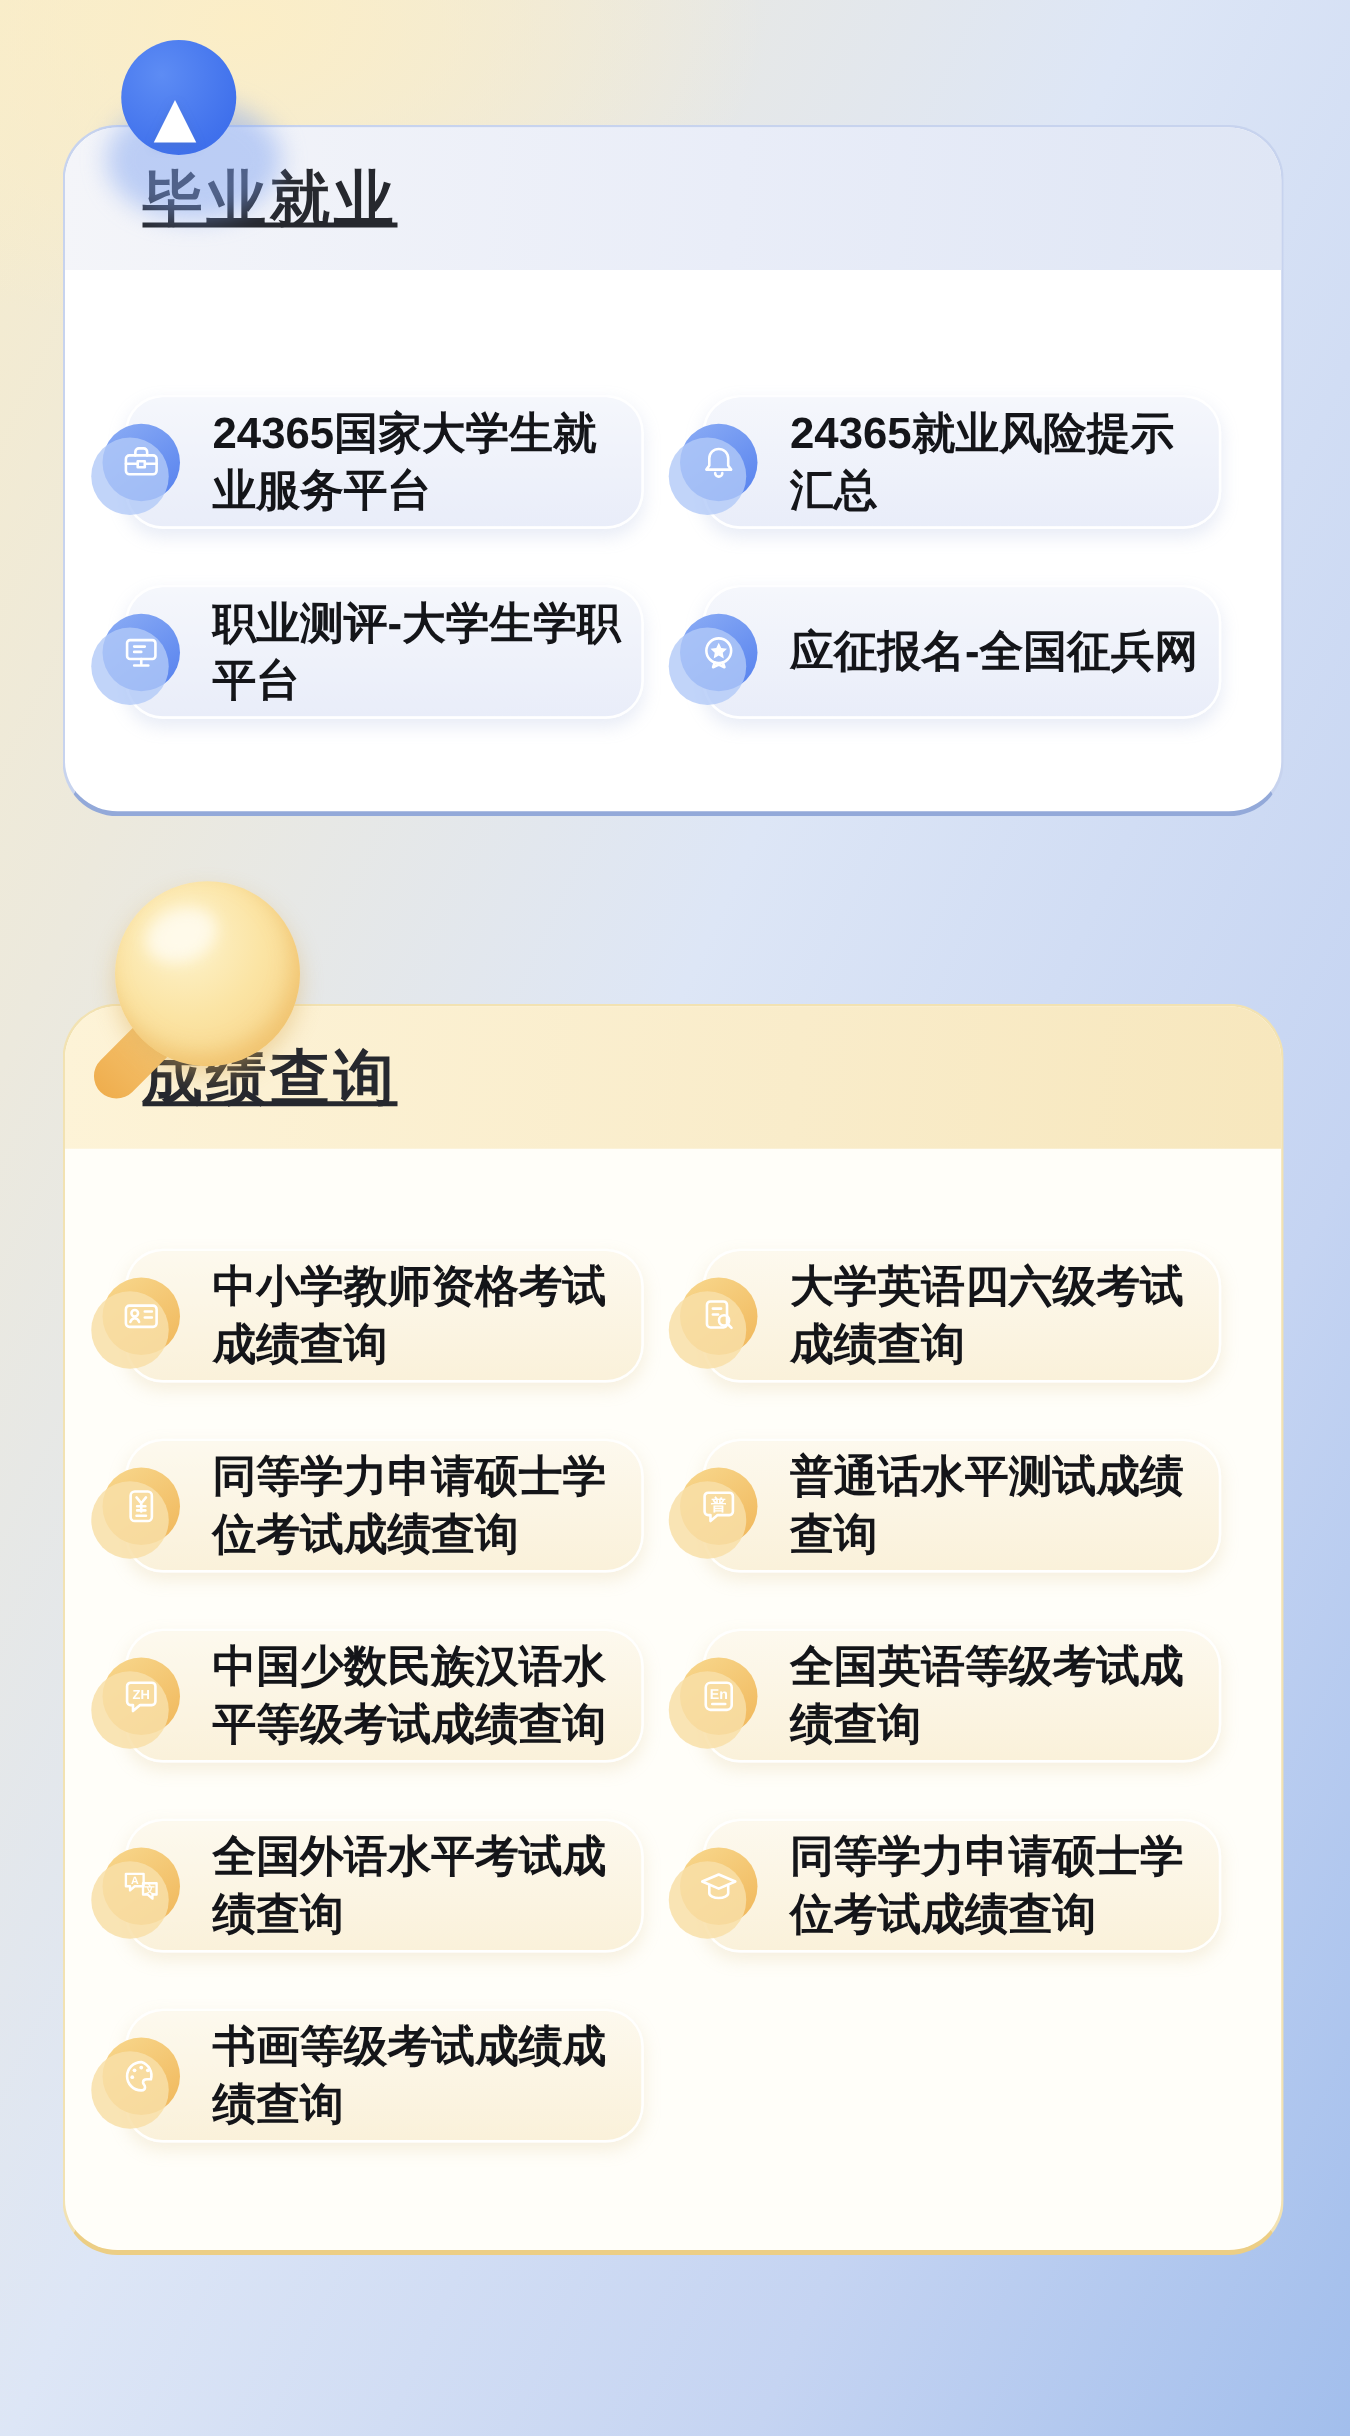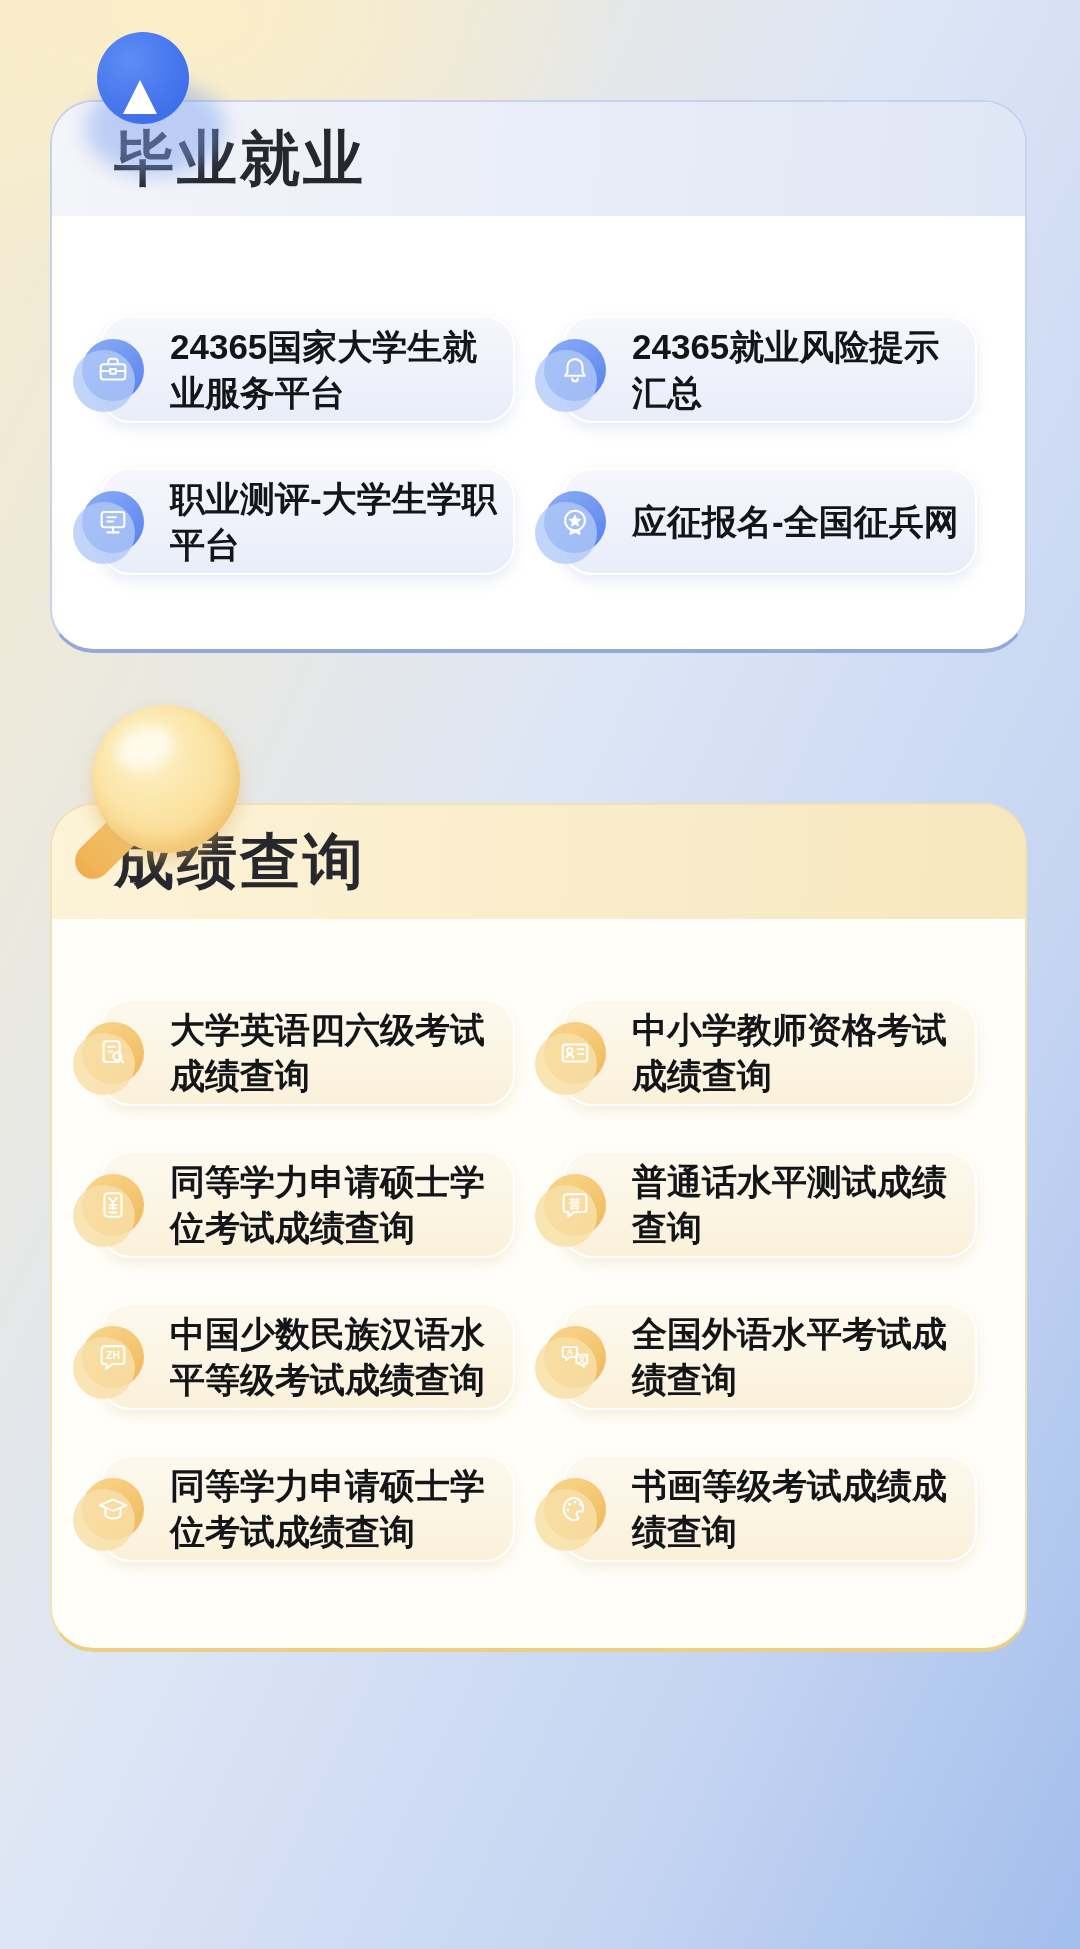--- a/index.html
+++ b/index.html
@@ -34,21 +34,21 @@
   }
   .card-header{
     height:114px;
     border-radius:42px 42px 0 0;
     display:flex;align-items:center;
     padding-left:62px;
   }
   .card-blue .card-header{background:linear-gradient(95deg,#f4f5f9 0%,#e9edf8 55%,#dfe6f5 100%);}
   .card-gold .card-header{background:linear-gradient(95deg,#fdf3d7 0%,#f9ecca 60%,#f7e7bd 100%);}
   .card-title{
-    font-size:60px;font-weight:700;color:#26282e;letter-spacing:3px;
+    font-size:48px;font-weight:700;color:#26282e;letter-spacing:3px;text-decoration:underline;
   }
   .card-body{
     display:grid;
     grid-template-columns:1fr 1fr;
     column-gap:47px;row-gap:45px;
     padding:100px 48px 74px 48px;
   }
   .card-gold .card-body{padding:80px 48px 86px 48px;}
   
   .pill{
@@ -192,44 +192,44 @@
       <div class="mag-shine"></div>
     </div>
     <div class="card-header">
       <div class="card-title">成绩查询</div>
     </div>
     <div class="card-body">
 
       <div class="pill pill-gold">
         <span class="icon-badge badge-gold">
           <svg width="34" height="34" viewBox="0 0 36 36" fill="none" stroke="#fff" stroke-width="2.2" stroke-linecap="round" stroke-linejoin="round">
+            <rect x="5" y="9" width="26" height="18" rx="3"></rect>
+            <circle cx="12.5" cy="15.5" r="2.8"></circle>
+            <path d="M8.8 22.8c.8-2.2 2.1-3.1 3.7-3.1s2.9.9 3.7 3.1"></path>
+            <path d="M21 14h6 M21 19h6"></path>
+          </svg>
+        </span>
+        <span class="pill-label">中小学教师资格考试成绩查询</span>
+      </div>
+
+      <div class="pill pill-gold">
+        <span class="icon-badge badge-gold">
+          <svg width="34" height="34" viewBox="0 0 36 36" fill="none" stroke="#fff" stroke-width="2.2" stroke-linecap="round" stroke-linejoin="round">
             <rect x="8" y="5.5" width="17" height="22" rx="3"></rect>
             <path d="M13 11.5h7 M13 16.5h4.5"></path>
             <circle cx="22.5" cy="21.5" r="4.3"></circle>
             <path d="M25.6 24.6l3.2 3.2"></path>
           </svg>
         </span>
         <span class="pill-label">大学英语四六级考试成绩查询</span>
       </div>
 
       <div class="pill pill-gold">
         <span class="icon-badge badge-gold">
           <svg width="34" height="34" viewBox="0 0 36 36" fill="none" stroke="#fff" stroke-width="2.2" stroke-linecap="round" stroke-linejoin="round">
-            <rect x="5" y="9" width="26" height="18" rx="3"></rect>
-            <circle cx="12.5" cy="15.5" r="2.8"></circle>
-            <path d="M8.8 22.8c.8-2.2 2.1-3.1 3.7-3.1s2.9.9 3.7 3.1"></path>
-            <path d="M21 14h6 M21 19h6"></path>
-          </svg>
-        </span>
-        <span class="pill-label">中小学教师资格考试成绩查询</span>
-      </div>
-
-      <div class="pill pill-gold">
-        <span class="icon-badge badge-gold">
-          <svg width="34" height="34" viewBox="0 0 36 36" fill="none" stroke="#fff" stroke-width="2.2" stroke-linecap="round" stroke-linejoin="round">
             <rect x="9" y="5.5" width="18" height="25" rx="3.5"></rect>
             <path d="M14 10.5l4 5 4-5 M18 15.5v7 M14.5 18h7 M14.5 21.5h7 M14 26h8"></path>
           </svg>
         </span>
         <span class="pill-label">同等学力申请硕士学位考试成绩查询</span>
       </div>
 
       <div class="pill pill-gold">
         <span class="icon-badge badge-gold">
           <svg width="34" height="34" viewBox="0 0 36 36" fill="none" stroke="#fff" stroke-width="2.2" stroke-linecap="round" stroke-linejoin="round">
@@ -243,20 +243,30 @@
       <div class="pill pill-gold">
         <span class="icon-badge badge-gold">
           <svg width="34" height="34" viewBox="0 0 36 36" fill="none" stroke="#fff" stroke-width="2.2" stroke-linecap="round" stroke-linejoin="round">
             <path d="M9 6.5h18a3 3 0 0 1 3 3v13a3 3 0 0 1-3 3H17l-6 5v-5H9a3 3 0 0 1-3-3v-13a3 3 0 0 1 3-3z"></path>
             <text x="18" y="20.5" text-anchor="middle" font-size="11" font-weight="bold" fill="#fff" stroke="none">ZH</text>
           </svg>
         </span>
         <span class="pill-label">中国少数民族汉语水平等级考试成绩查询</span>
       </div>
 
+      <div class="pill pill-gold">
+        <span class="icon-badge badge-gold">
+          <svg width="34" height="34" viewBox="0 0 36 36" fill="none" stroke="#fff" stroke-width="2.2" stroke-linecap="round" stroke-linejoin="round">
+            <rect x="7" y="6.5" width="22" height="23" rx="4"></rect>
+            <text x="18" y="20.5" text-anchor="middle" font-size="12" font-weight="bold" fill="#fff" stroke="none">En</text>
+            <path d="M12.5 24.5h11"></path>
+          </svg>
+        </span>
+        <span class="pill-label">全国英语等级考试成绩查询</span>
+      </div>
 
       <div class="pill pill-gold">
         <span class="icon-badge badge-gold">
           <svg width="34" height="34" viewBox="0 0 36 36" fill="none" stroke="#fff" stroke-width="2" stroke-linecap="round" stroke-linejoin="round">
             <path d="M5 7.5h15v10.5H12.5l-4 3.5v-3.5H5z"></path>
             <text x="12.5" y="16" text-anchor="middle" font-size="9" font-weight="bold" fill="#fff" stroke="none">A</text>
             <path d="M19.5 15.5H31v9.5h-3.5v3.5l-4-3.5h-4z"></path>
             <text x="25.3" y="23.5" text-anchor="middle" font-size="9" font-weight="bold" fill="#fff" stroke="none">文</text>
           </svg>
         </span>

